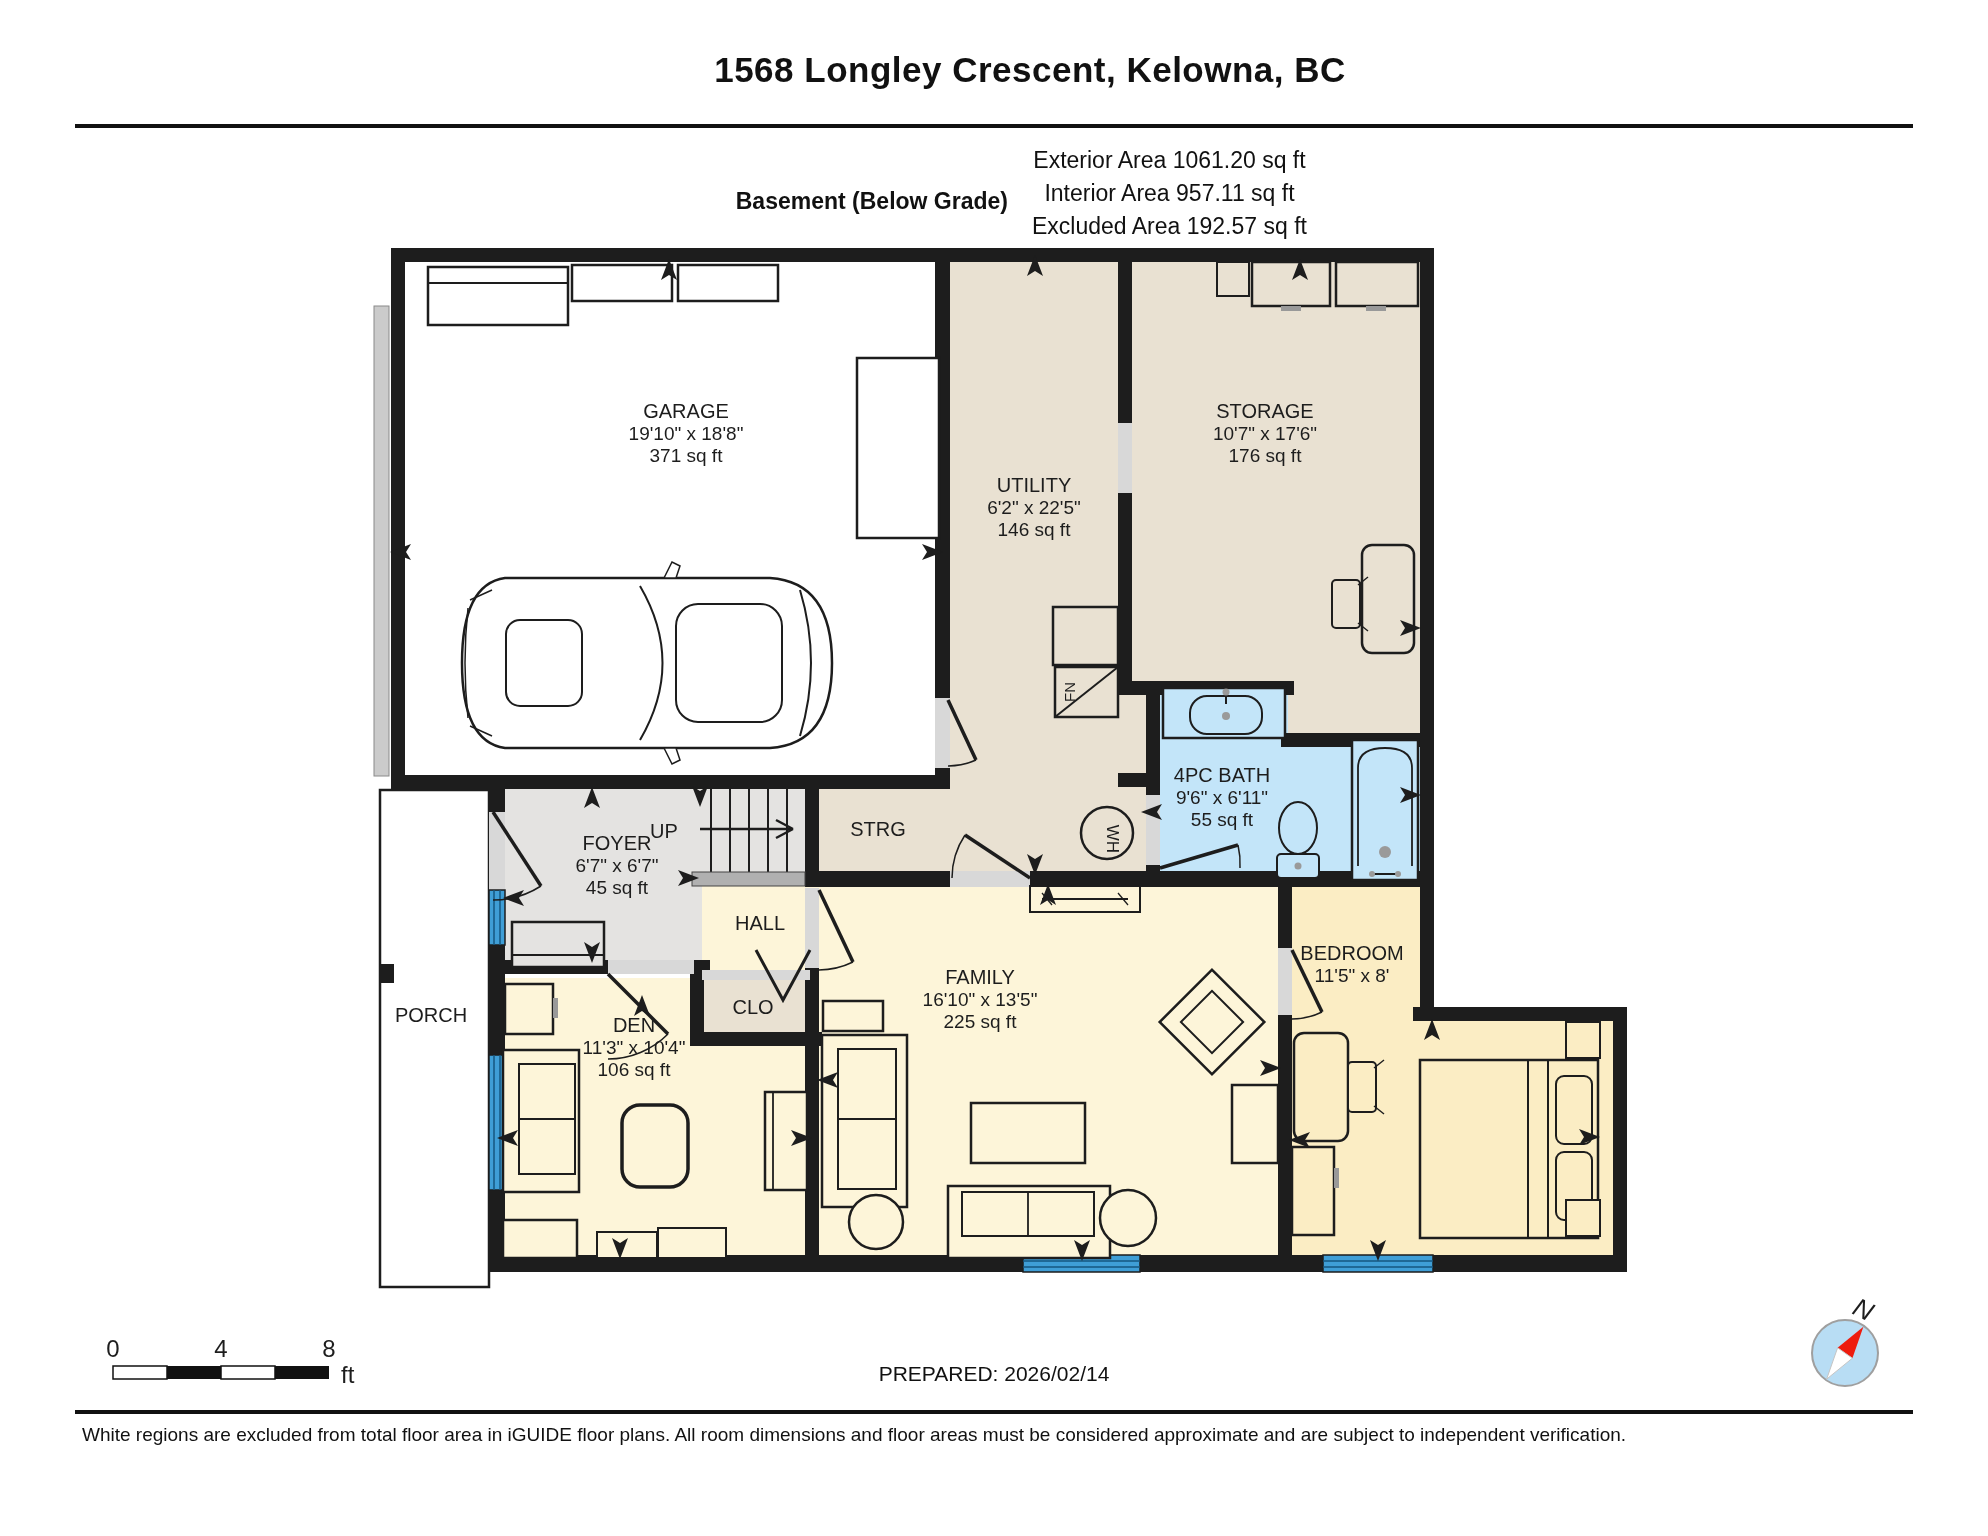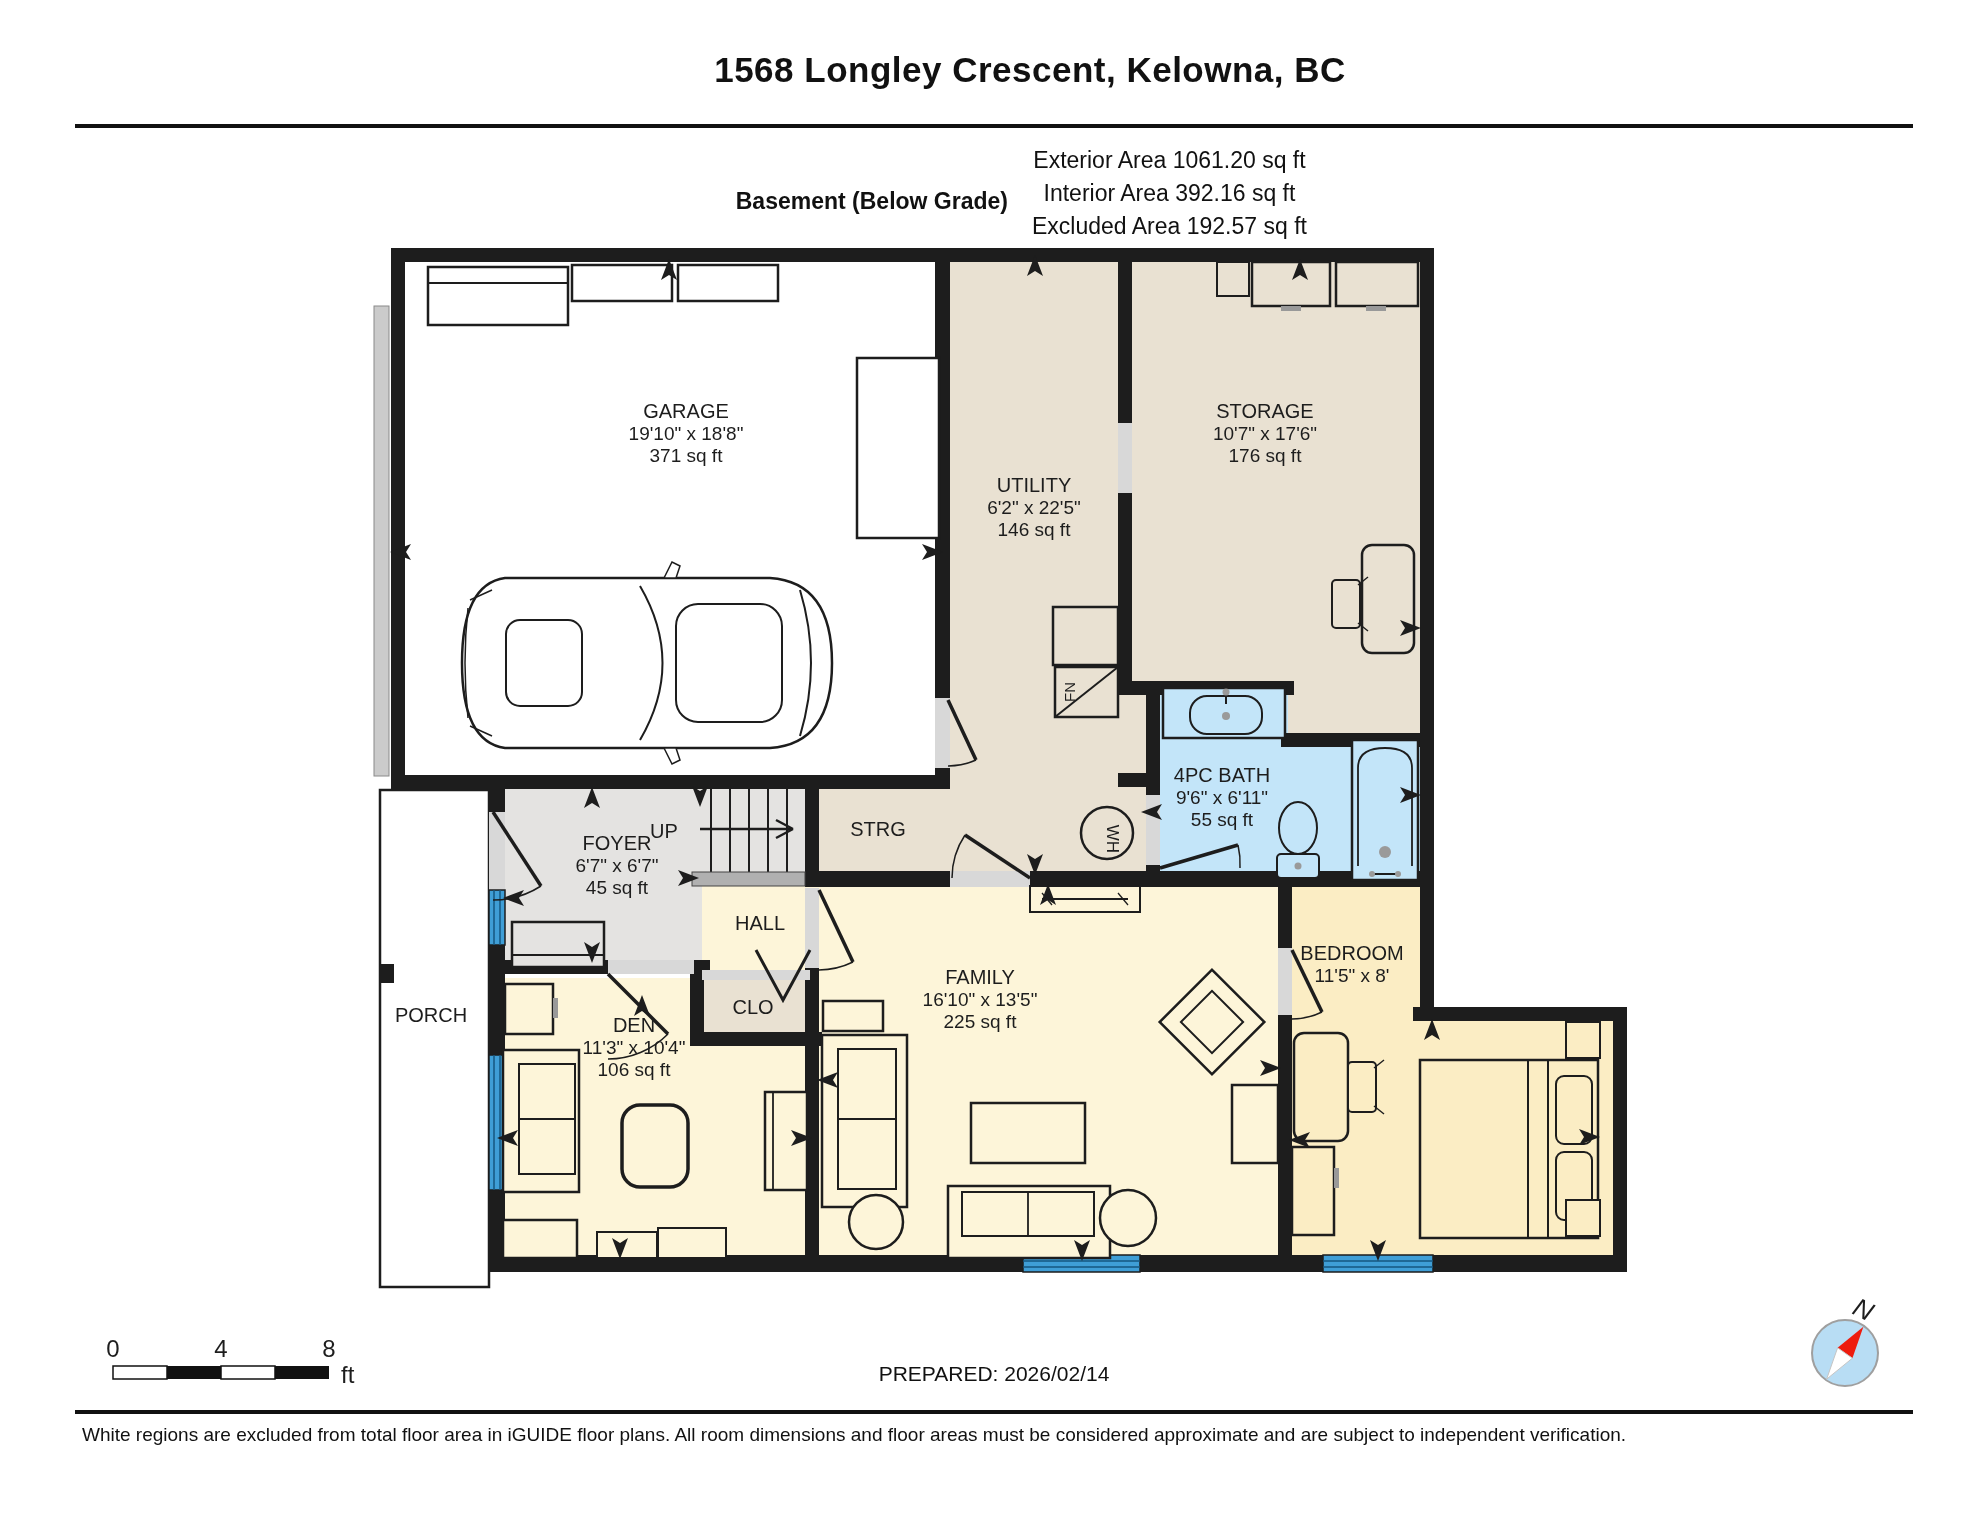--- a/index.html
+++ b/index.html
@@ -34,21 +34,21 @@
   .tick-label{font-size:24px;text-anchor:middle;}
 </style>
 </head>
 <body>
 
 <div class="page-title">1568 Longley Crescent, Kelowna, BC</div>
 <div class="rule rule-top"></div>
 <div class="floor-label">Basement (Below Grade)</div>
 <div class="area-list">
   <div>Exterior Area 1061.20 sq ft</div>
-  <div>Interior Area 392.16 sq ft</div>
+  <div>Interior Area 957.11 sq ft</div>
   <div>Excluded Area 192.57 sq ft</div>
 </div>
 
 <svg width="1988" height="1536" viewBox="0 0 1988 1536">
   <defs>
     <path id="arr" d="M0,-13 L8,8 L0,3 L-8,8 Z"></path>
   </defs>
 
   <g>
     <path d="M398,255 H948 V782 H398 Z" fill="#ffffff"></path>

